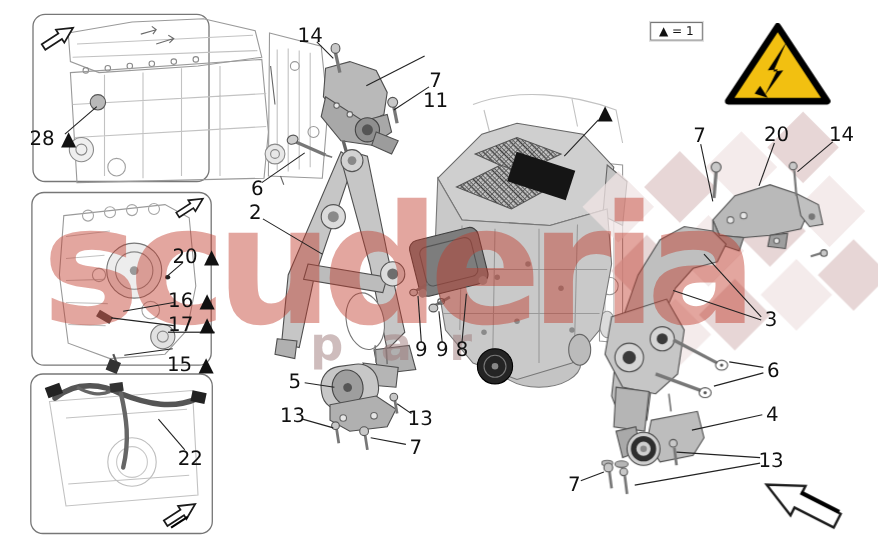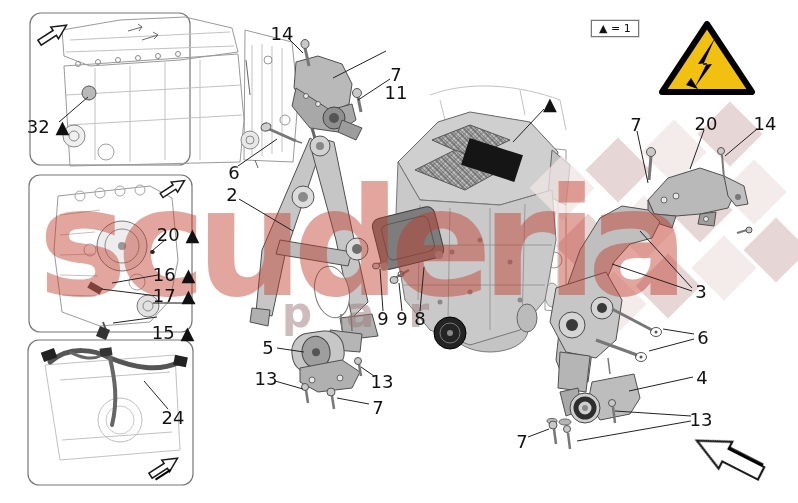--- a/index.html
+++ b/index.html
@@ -355,26 +355,26 @@
       <line x1="691" y1="416" x2="615" y2="411" stroke="#222" stroke-width="1"></line>
       <line x1="691" y1="421" x2="577" y2="441" stroke="#222" stroke-width="1"></line>
       <line x1="528" y1="437" x2="549" y2="429" stroke="#222" stroke-width="1"></line>
     </svg>
 
 <div class="legend">
   <span>▲ = 1</span>
 </div>
 
 <div id="callouts">
-      <div class="callout" style="left: 48px; top: 126px;">32 ▲</div>
+      <div class="callout" style="left: 48px; top: 126px;">28 ▲</div>
       <div class="callout" style="left: 178px; top: 234px;">20 ▲</div>
       <div class="callout" style="left: 174px; top: 274px;">16 ▲</div>
       <div class="callout" style="left: 174px; top: 295px; text-decoration: underline;">17 ▲</div>
       <div class="callout" style="left: 173px; top: 332px;">15 ▲</div>
-      <div class="callout" style="left: 173px; top: 417px;">24</div>
+      <div class="callout" style="left: 173px; top: 417px;">22</div>
       <div class="callout" style="left: 282px; top: 33px;">14</div>
       <div class="callout" style="left: 396px; top: 47px; margin-top: 45px;">11</div>
       <div class="callout" style="left: 396px; top: 74px;">7</div>
       <div class="callout" style="left: 234px; top: 172px;">6</div>
       <div class="callout" style="left: 232px; top: 194px;">2</div>
       <div class="callout" style="left: 383px; top: 318px;">9</div>
       <div class="callout" style="left: 402px; top: 318px;">9</div>
       <div class="callout" style="left: 420px; top: 318px;">8</div>
       <div class="callout" style="left: 268px; top: 347px;">5</div>
       <div class="callout" style="left: 266px; top: 378px;">13</div>

